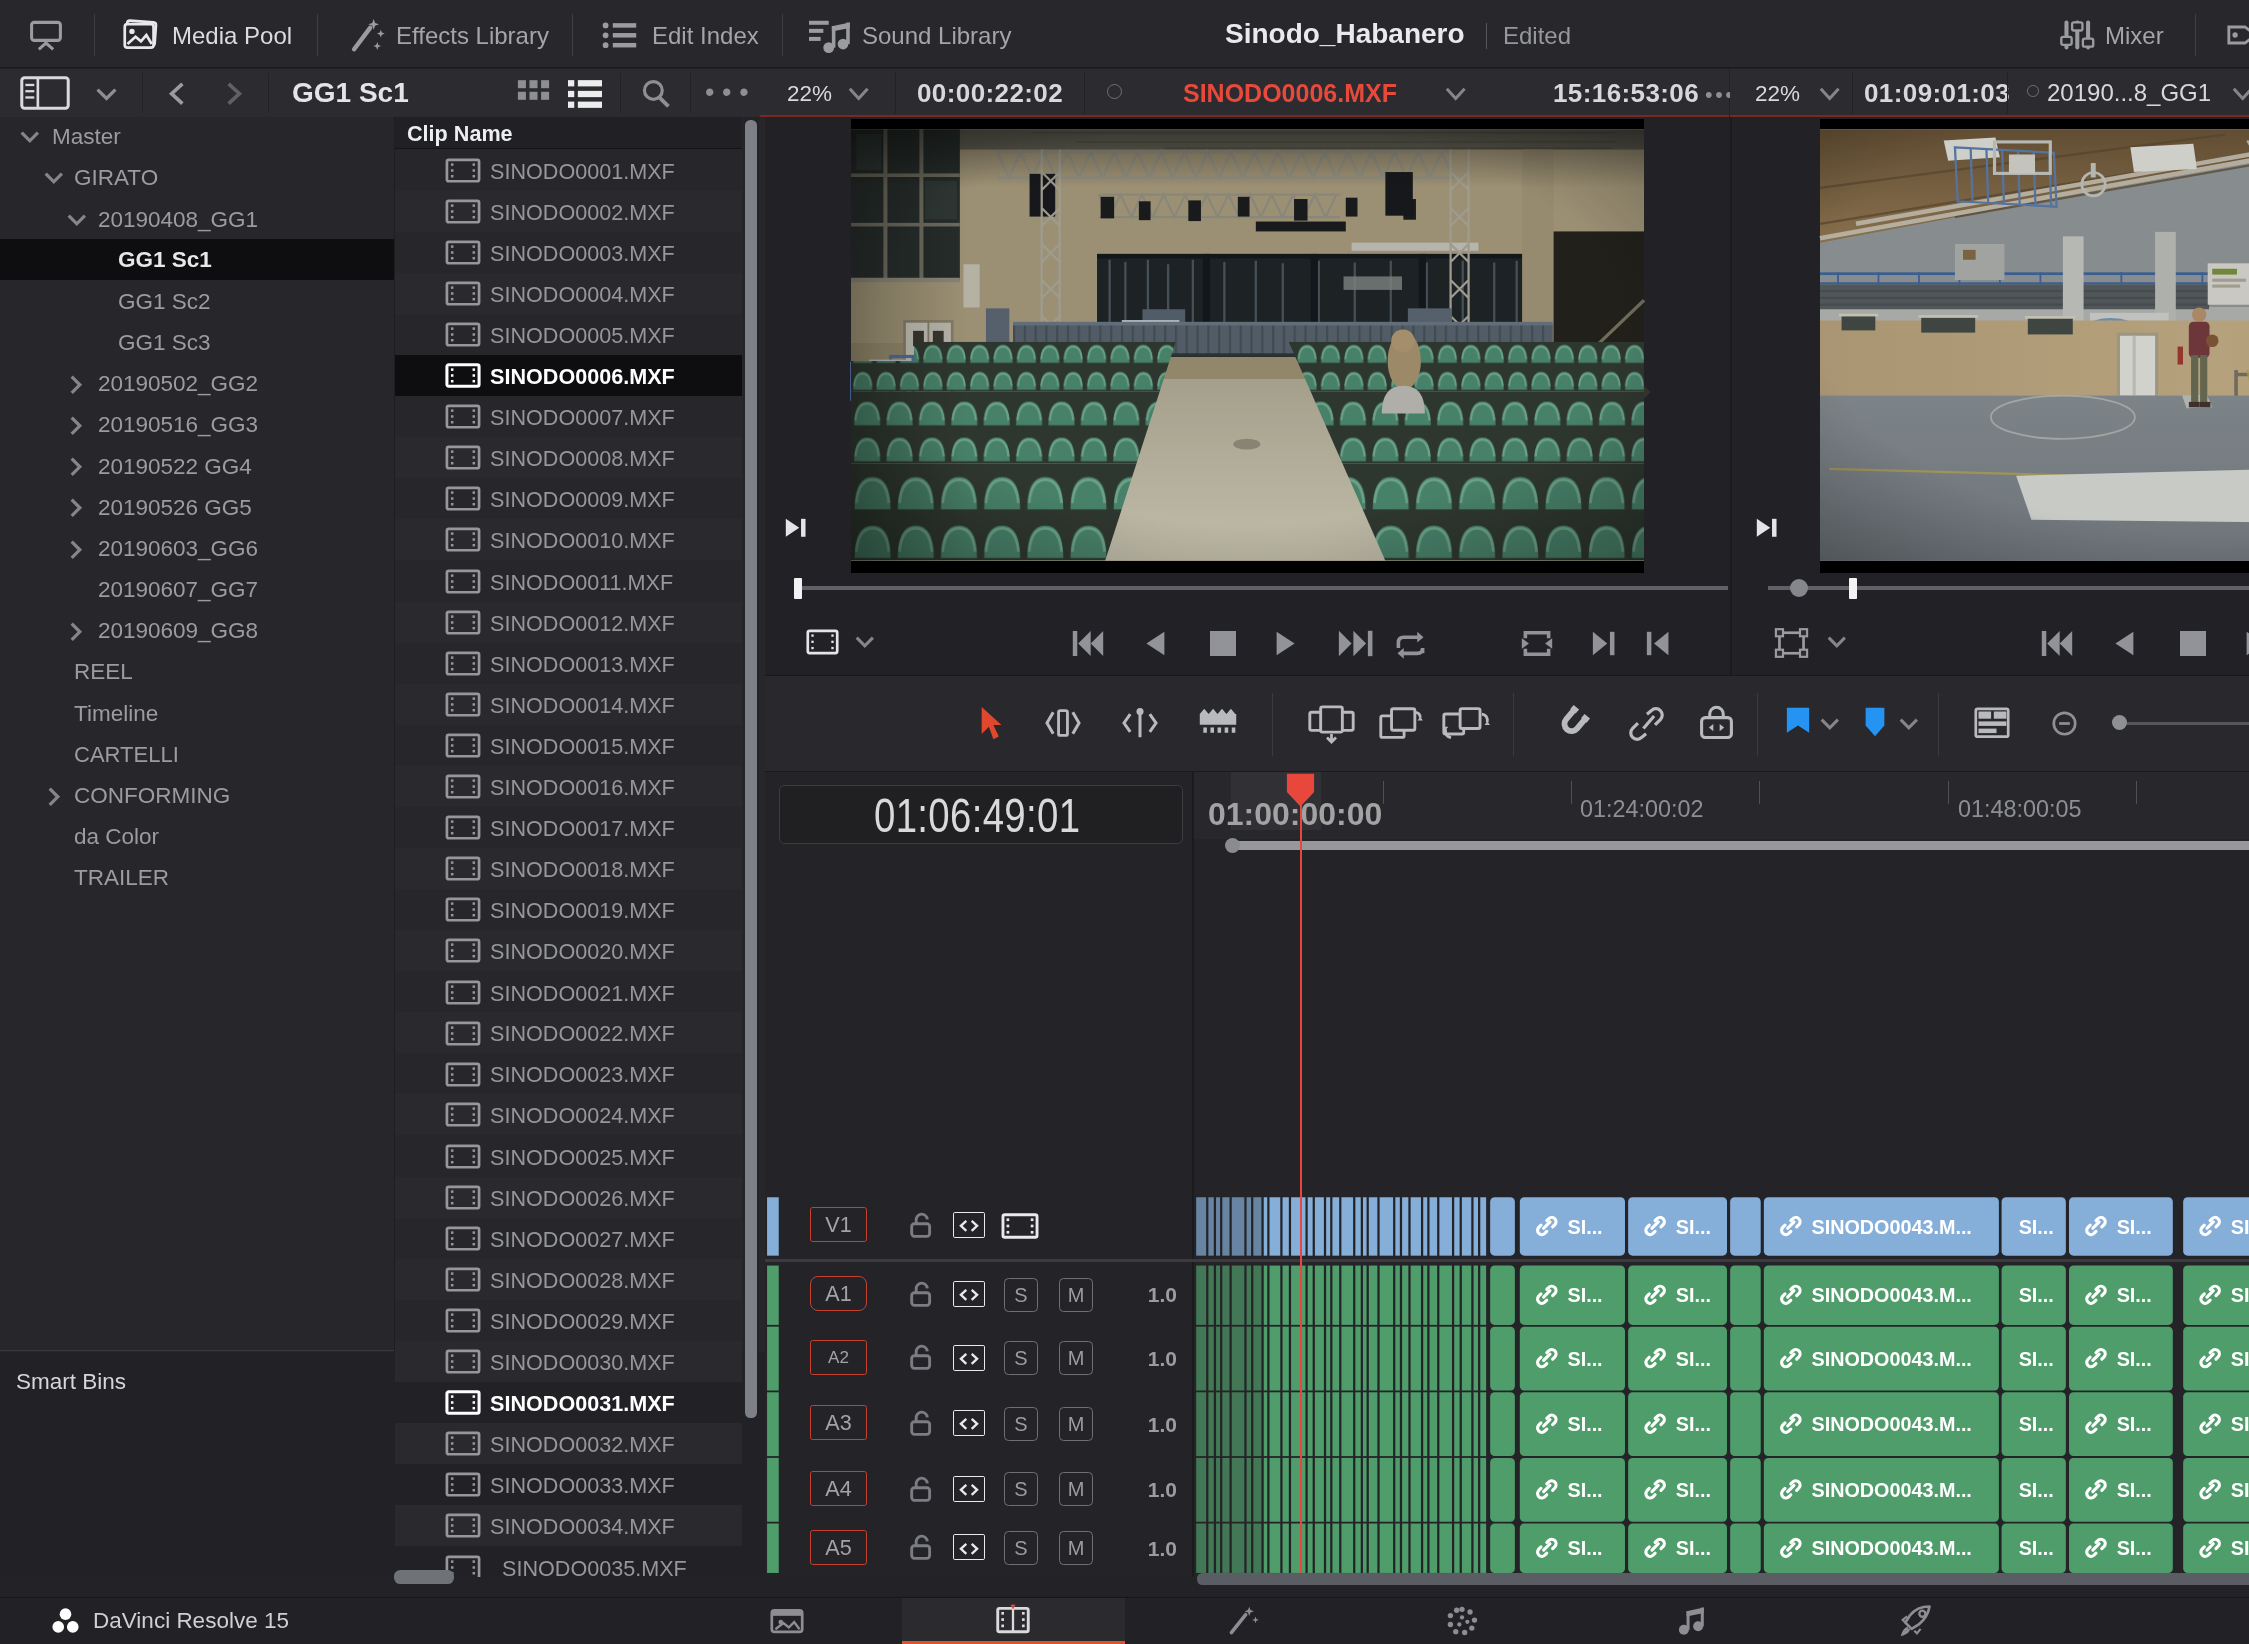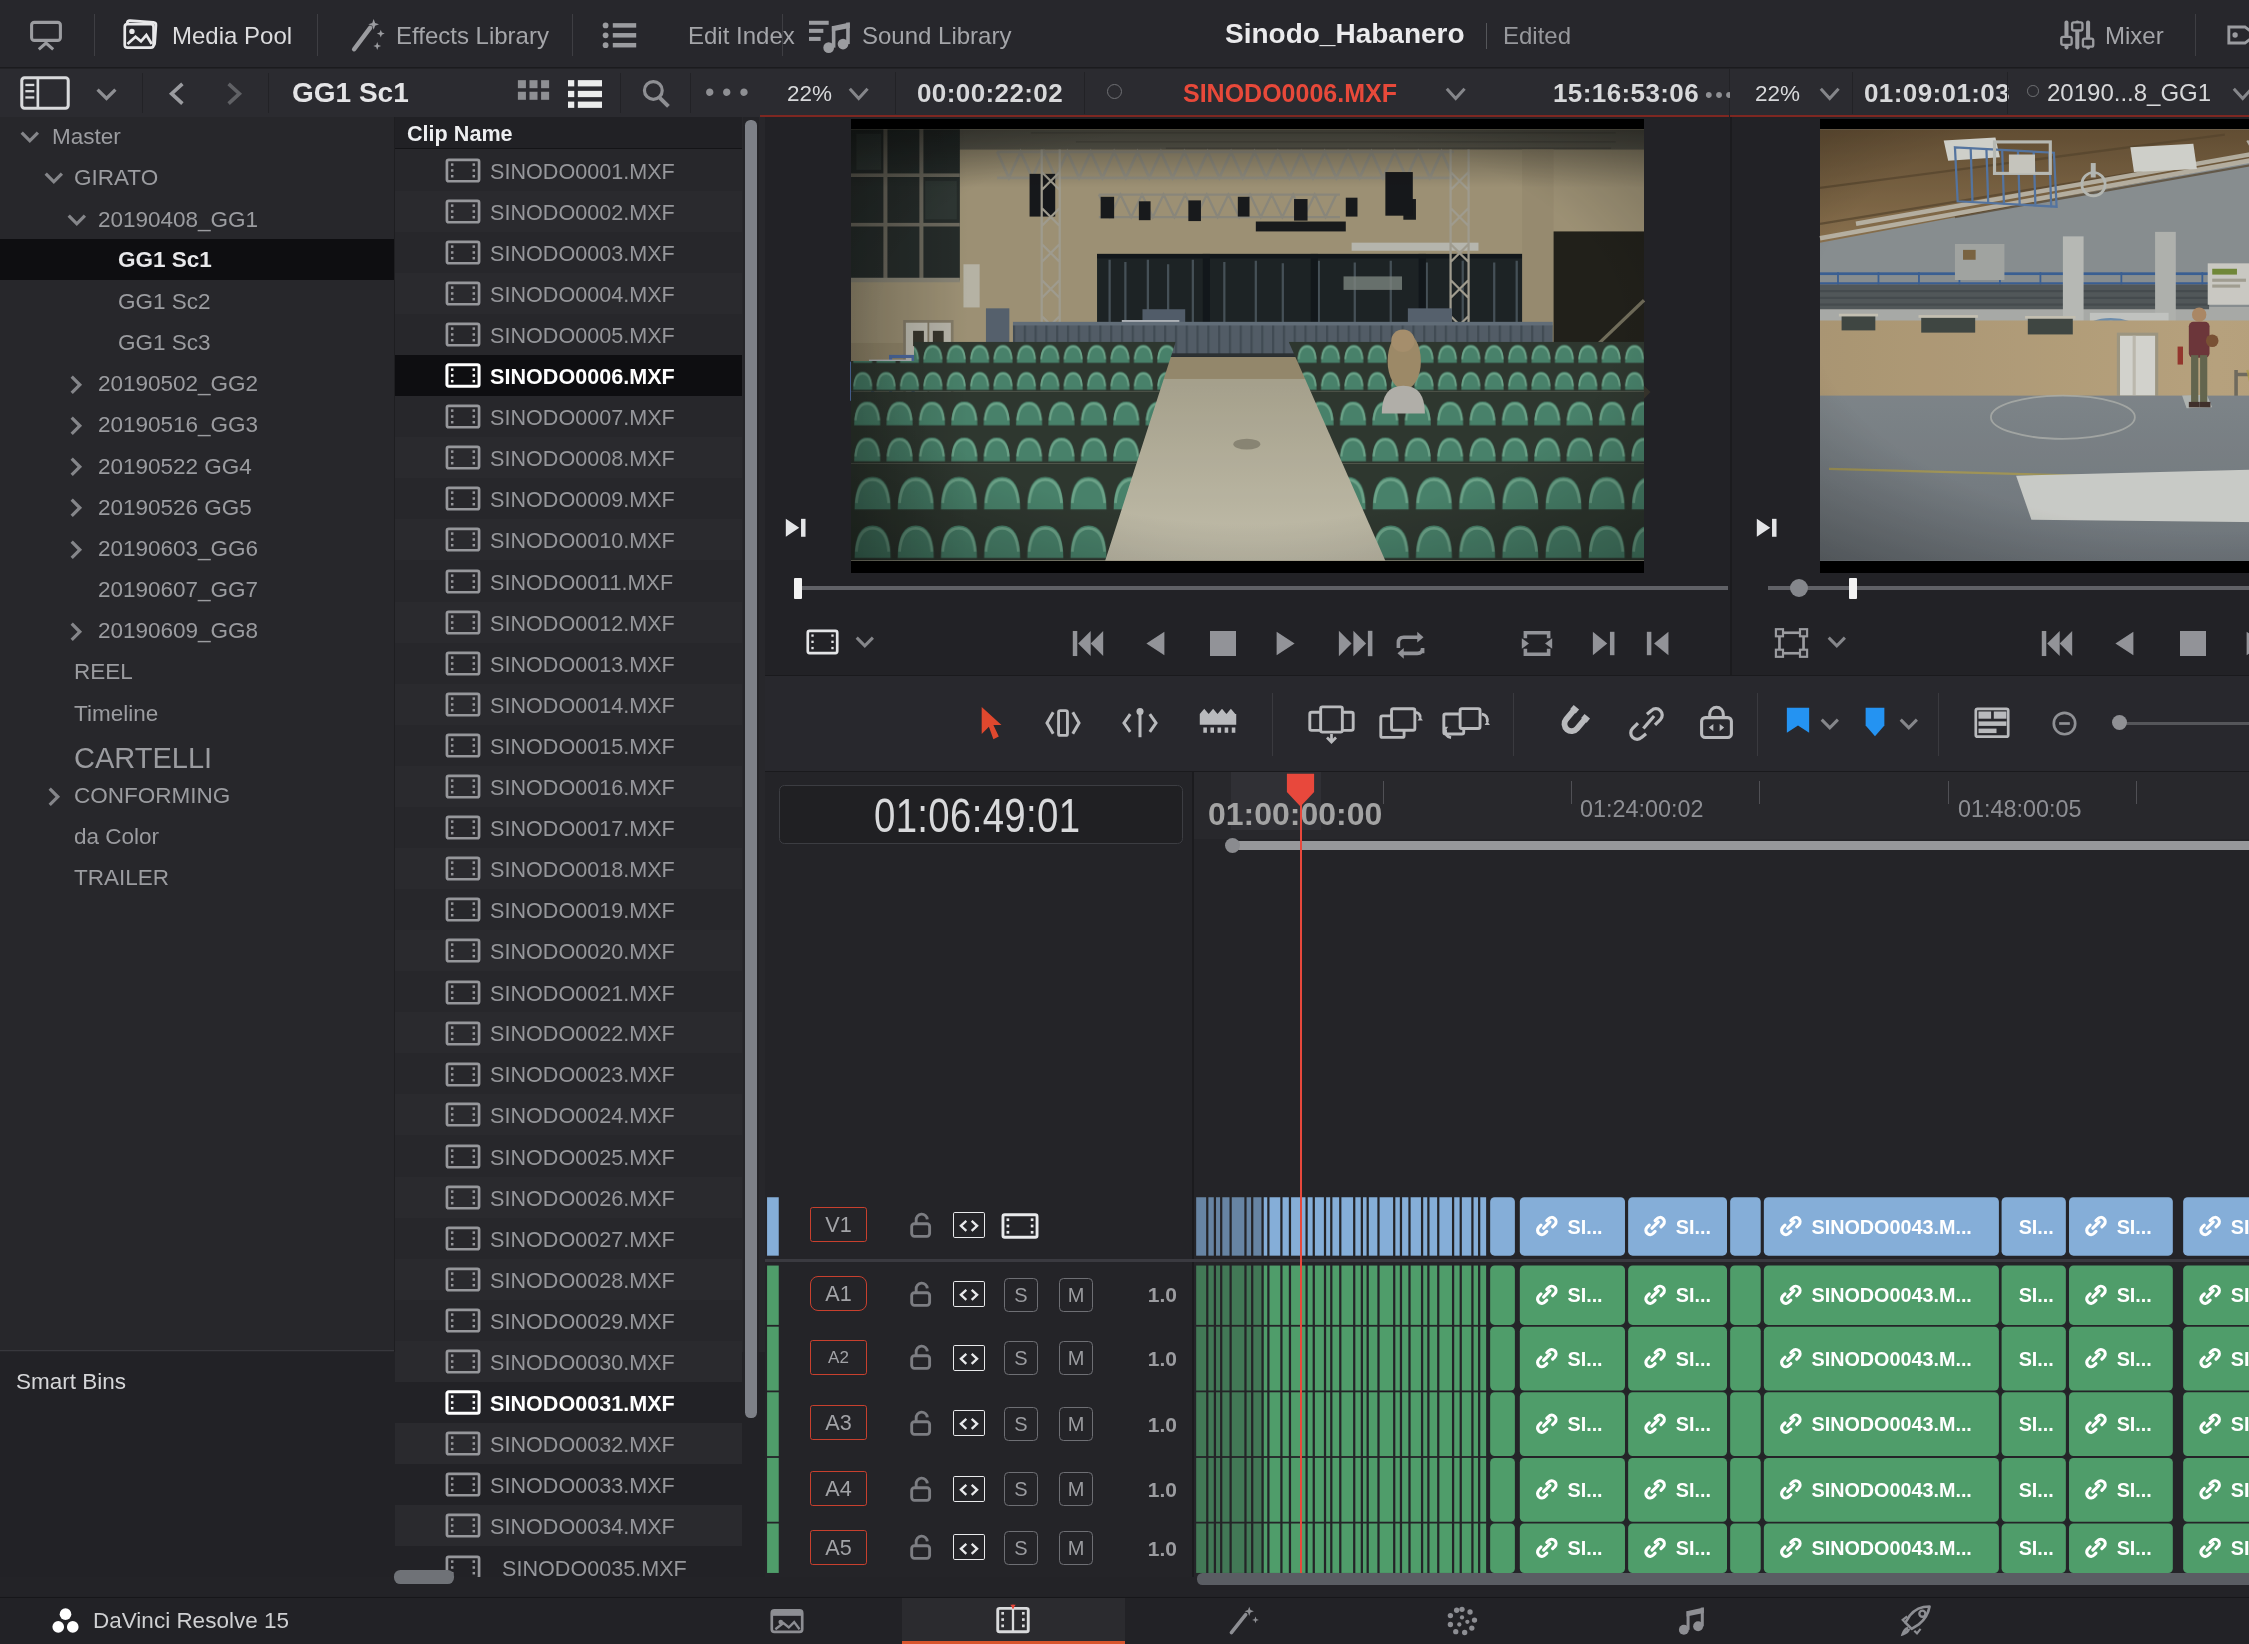--- a/index.html
+++ b/index.html
@@ -33,21 +33,21 @@
   </svg>
 <div class="txt" style="left:396px;top:21.6px;font-size:24px;color:#a4a5a9;font-weight:400;">Effects Library</div>
 <svg class="abs" style="left:602px;top:20px" width="36" height="31.5" viewBox="0 0 40 35">
 <circle cx="4" cy="6" r="3.2" fill="#9b9ca0"></circle>
     <rect x="12" y="3.5" width="26" height="5" fill="#9b9ca0"></rect>
 <circle cx="4" cy="17" r="3.2" fill="#9b9ca0"></circle>
     <rect x="12" y="14.5" width="26" height="5" fill="#9b9ca0"></rect>
 <circle cx="4" cy="28" r="3.2" fill="#9b9ca0"></circle>
     <rect x="12" y="25.5" width="26" height="5" fill="#9b9ca0"></rect>
   </svg>
-<div class="txt" style="left:652px;top:21.6px;font-size:24px;color:#a4a5a9;font-weight:400;margin-left:36px;">Edit Index</div>
+<div class="txt" style="left:652px;top:21.6px;font-size:24px;color:#a4a5a9;font-weight:400;">Edit Index</div>
 <svg class="abs" style="left:809px;top:17px" width="43" height="38" viewBox="0 0 48 42">
 <rect x="0" y="4" width="22" height="4.5" fill="#9b9ca0"></rect>
 <rect x="0" y="13" width="16" height="4.5" fill="#9b9ca0"></rect>
 <rect x="0" y="22" width="13" height="4.5" fill="#9b9ca0"></rect>
 <circle cx="22" cy="34" r="6" fill="#9b9ca0"></circle>
     <circle cx="38" cy="30" r="6" fill="#9b9ca0"></circle>
 <rect x="25.5" y="10" width="4" height="24" fill="#9b9ca0"></rect>
 <rect x="41.5" y="6" width="4" height="24" fill="#9b9ca0"></rect>
 <path d="M25.5 10 L45.5 6 L45.5 12 L25.5 16 z" fill="#9b9ca0"></path>
   </svg>
@@ -177,21 +177,21 @@
 <svg class="abs" style="left:69px;top:539px" width="13.5" height="21.6" viewBox="0 0 15 24">
 <path d="M3 3 L12 12 L3 21" fill="none" stroke="#85868a" stroke-width="3.6"></path>
   </svg>
 <div class="txt" style="left:98px;top:577px;font-size:22.5px;color:#9b9ca0;font-weight:400;">20190607_GG7</div>
 <div class="txt" style="left:98px;top:618px;font-size:22.5px;color:#9b9ca0;font-weight:400;">20190609_GG8</div>
 <svg class="abs" style="left:69px;top:621px" width="13.5" height="21.6" viewBox="0 0 15 24">
 <path d="M3 3 L12 12 L3 21" fill="none" stroke="#85868a" stroke-width="3.6"></path>
   </svg>
 <div class="txt" style="left:74px;top:659px;font-size:22.5px;color:#9b9ca0;font-weight:400;">REEL</div>
 <div class="txt" style="left:74px;top:701px;font-size:22.5px;color:#9b9ca0;font-weight:400;">Timeline</div>
-<div class="txt" style="left:74px;top:742px;font-size:29px;color:#9b9ca0;font-weight:400;">CARTELLI</div>
+<div class="txt" style="left:74px;top:742px;font-size:22px;color:#9b9ca0;font-weight:400;">CARTELLI</div>
 <div class="txt" style="left:74px;top:783px;font-size:22.5px;color:#9b9ca0;font-weight:400;">CONFORMING</div>
 <svg class="abs" style="left:47px;top:786px" width="13.5" height="21.6" viewBox="0 0 15 24">
 <path d="M3 3 L12 12 L3 21" fill="none" stroke="#85868a" stroke-width="3.6"></path>
   </svg>
 <div class="txt" style="left:74px;top:824px;font-size:22.5px;color:#9b9ca0;font-weight:400;">da Color</div>
 <div class="txt" style="left:74px;top:865px;font-size:22.5px;color:#9b9ca0;font-weight:400;">TRAILER</div>
 <div class="abs" style="left:0px;top:1350px;width:394px;height:0.9px;background:#38383d"></div>
 <div class="txt" style="left:16px;top:1369px;font-size:22.5px;color:#d5d6d8;font-weight:400;">Smart Bins</div>
 <div class="abs" style="left:394px;top:117px;width:371px;height:1235px;background:#27272b;border-left:1.3px solid #1e1e21"></div>
 <div class="abs" style="left:395px;top:117px;width:347px;height:31.5px;background:#212125;border-bottom:1.3px solid #141417"></div>

